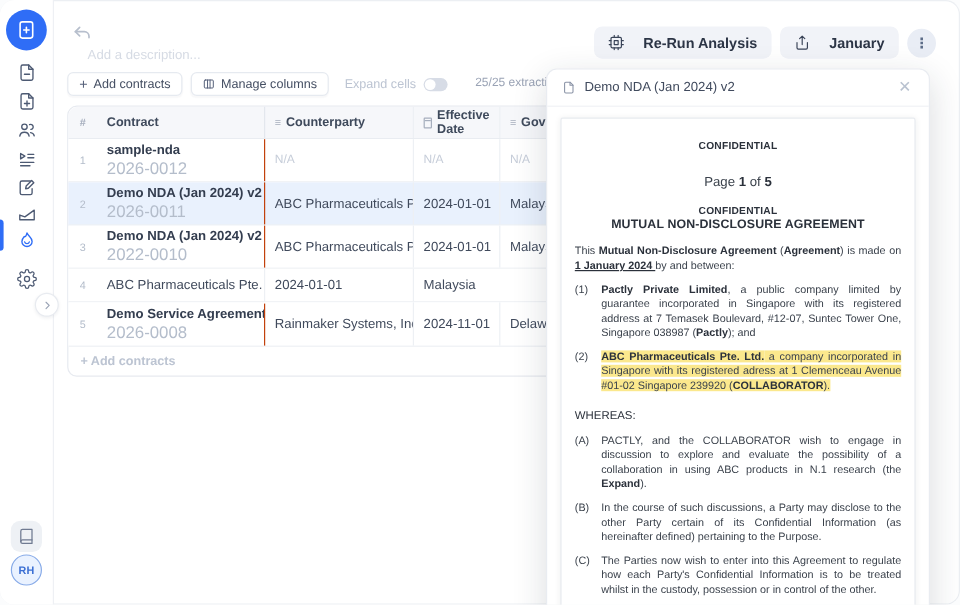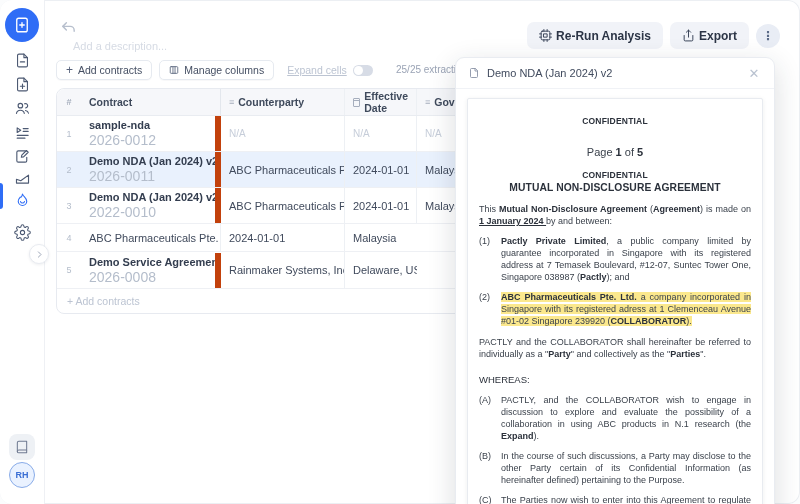--- a/index.html
+++ b/index.html
@@ -21,56 +21,56 @@
   .expander{position:absolute;left:29px;top:244px;width:18px;height:18px;border-radius:50%;background:#fff;border:1px solid #e8ebf0;box-shadow:0 1px 3px rgba(30,41,59,.08);display:flex;align-items:center;justify-content:center;color:#9aa3b5;z-index:6;}
   .expander svg{width:9px;height:9px;}
 
   
   .main{position:absolute;left:44px;top:0;right:0;bottom:0;}
   .back-btn{position:absolute;left:16px;top:20px;width:18px;height:18px;color:#b7bfcd;}
   .back-btn svg{width:17px;height:17px;}
   .page-title{position:absolute;left:38px;top:12px;font-size:19px;font-weight:bold;color:#1d2433;letter-spacing:.2px;}
   .page-desc{position:absolute;left:29px;top:40px;font-size:11px;color:#d6dbe4;}
   .hdr-actions{position:absolute;top:22px;right:20px;display:flex;align-items:center;gap:7px;}
-  .hdr-btn{height:27px;padding:0 12px;border-radius:7px;background:#f1f3f8;display:flex;align-items:center;gap:4px;font-size:12px;font-weight:bold;color:#2c3546;}
+  .hdr-btn{height:27px;padding:0 12px;border-radius:7px;background:#f1f3f8;display:flex;align-items:center;gap:16px;font-size:12px;font-weight:bold;color:#2c3546;}
   .hdr-btn svg{width:13px;height:13px;color:#394357;}
   .dots-btn{width:24px;height:24px;border-radius:50%;background:#e9edf5;display:flex;align-items:center;justify-content:center;color:#5b6b87;font-size:12px;font-weight:bold;letter-spacing:0;}
 
   
   .toolbar{position:absolute;left:12px;top:61px;height:18px;display:flex;align-items:center;}
   .tb-btn{height:18px;padding:0 9px;background:#fff;border:1px solid #e6eaf0;border-radius:5px;display:flex;align-items:center;gap:5px;font-size:10.5px;color:#454f63;margin-right:7px;box-shadow:0 1px 1px rgba(30,41,59,.03);}
   .tb-btn .plus{font-size:12px;color:#56617a;line-height:1;}
   .tb-btn svg{width:10px;height:10px;color:#56617a;}
-  .tb-label{font-size:10.5px;color:#bcc4d2;margin:0 6px 0 6px;text-decoration:underline;}
+  .tb-label{font-size:10.5px;color:#bcc4d2;margin:0 6px 0 6px;}
   .toggle{width:20px;height:11px;border-radius:6px;background:#d7dce6;position:relative;}
   .toggle .knob{position:absolute;left:1px;top:1px;width:9px;height:9px;border-radius:50%;background:#fff;}
   .extract-count{position:absolute;top:64px;left:352px;width:120px;text-align:left;font-size:10px;color:#9aa3b5;white-space:nowrap;}
 
   
   .table{position:absolute;left:12px;top:88px;width:690px;background:#fff;border:1px solid #e7eaf0;border-radius:8px;font-size:11px;}
   .thead{display:grid;grid-template-columns:24px 140px 124px 72px 1fr;background:#f6f7fa;border-bottom:1px solid #e9ecf1;border-radius:8px 8px 0 0;height:26px;align-items:center;}
   .th{display:flex;align-items:center;gap:4px;font-weight:bold;font-size:10.5px;color:#3f4a5c;padding-left:8px;height:100%;box-sizing:border-box;}
   .th.c0{color:#a6aebd;font-size:9px;justify-content:center;padding-left:0;}
   .th.c1{border-right:1px solid #e3e7ed;}
   .th.c2,.th.c3{border-right:1px solid #edf0f4;}
   .th-ic{color:#a6aebd;font-size:9px;line-height:1;font-weight:normal;}
   .mini-cal{width:7px;height:7px;border:1px solid #a6aebd;border-radius:1px;position:relative;display:inline-block;}
   .mini-cal::before{content:'';position:absolute;top:1.5px;left:0;right:0;height:1px;background:#a6aebd;}
   .tr{display:grid;grid-template-columns:24px 140px 124px 72px 1fr;border-bottom:1px solid #eef0f4;min-height:27px;align-items:center;background:#fff;}
   .tr.selected{background:#e9f1fd;}
   .tr.tall{min-height:36px;}
   .td{padding:3px 0 3px 8px;color:#404a5c;overflow:hidden;white-space:nowrap;}
   .td.c0{color:#b4bdcb;font-size:9px;text-align:center;padding-left:0;}
-  .td.c1{border-right:6px solid #c2410c;}
+  .td.c1{border-right:1px solid #c2410c;}
   .td.c2,.td.c3{border-right:1px solid #edf0f4;align-self:stretch;display:flex;align-items:center;}
   .td.c4{align-self:stretch;display:flex;align-items:center;}
   .cname{font-weight:bold;color:#333d4f;font-size:11px;}
   .cid{color:#b4bdcb;font-size:14px;margin-top:1px;}
   .td.na{color:#c6cdd9;font-size:10px;}
-  .tfoot{height:24px;display:flex;align-items:center;padding-left:10px;font-size:10.5px;color:#bcc4d2;}
+  .tfoot{height:24px;display:flex;align-items:center;padding-left:10px;font-size:10.5px;color:#bcc4d2;font-weight:bold;}
 
   
   .panel{position:absolute;left:455px;top:57px;width:320px;height:470px;background:#fff;border:1px solid #e9ecf1;border-radius:9px;box-shadow:0 8px 28px rgba(30,41,59,.16);z-index:10;box-sizing:border-box;}
   .panel-hdr{height:30px;display:flex;align-items:center;padding:0 12px;border-bottom:1px solid #f0f2f6;}
   .panel-hdr svg{width:12px;height:12px;color:#8a93a6;margin-right:7px;flex:none;}
   .panel-title{font-size:11px;color:#414b5e;flex:1;}
   .panel-close{color:#b9c2d0;font-size:13px;width:16px;height:16px;display:flex;align-items:center;justify-content:center;}
   .sheet{margin:9px 11px;background:#fff;border:1px solid #e8ebf0;box-shadow:0 1px 5px rgba(27,36,48,.07);border-radius:2px;padding:13px 11px 24px;height:600px;box-sizing:border-box;}
   .doc{font-size:9px;line-height:12px;color:#3b424c;}
   .doc .b{font-weight:bold;color:#2b313b;}
@@ -179,21 +179,21 @@
             <rect x="9" y="9" width="6" height="6"></rect>
             <path d="M9 1v3M15 1v3M9 20v3M15 20v3M1 9h3M1 15h3M20 9h3M20 15h3"></path>
           </svg>
         <span>Re-Run Analysis</span>
       </div>
       <div class="hdr-btn">
         <svg viewBox="0 0 24 24" fill="none" stroke="currentColor" stroke-width="1.8" stroke-linecap="round" stroke-linejoin="round">
             <path d="M4 12v8a2 2 0 0 0 2 2h12a2 2 0 0 0 2-2v-8"></path>
             <path d="M16 6l-4-4-4 4M12 2v13"></path>
           </svg>
-        <span>Export</span>
+        <span>January</span>
       </div>
       <div class="dots-btn">
           <span>⋮</span>
         </div>
     </div>
 
     <div class="toolbar">
       <div class="tb-btn">
         <span class="plus">+</span>
         <span>Add contracts</span>
@@ -270,20 +270,21 @@
             <div class="td c3">2024-01-01</div>
             <div class="td c4">Malaysia</div>
           </div>
           <div class="tr tall">
             <div class="td c0">5</div>
             <div class="td c1">
               <div class="cname">Demo Service Agreements</div>
               <div class="cid">2026-0008</div>
             </div>
             <div class="td c2">Rainmaker Systems, Inc.</div>
+            <div class="td c3">2024-11-01</div>
             <div class="td c4">Delaware, USA</div>
           </div>
         </div>
       <div class="tfoot">+ Add contracts</div>
     </div>
   </div>
 
   <div class="panel">
     <div class="panel-hdr">
       <svg viewBox="0 0 24 24" fill="none" stroke="currentColor" stroke-width="1.8" stroke-linecap="round" stroke-linejoin="round">
@@ -303,21 +304,20 @@
           <div class="blk title"><span>MUTUAL NON-DISCLOSURE AGREEMENT</span></div>
           <div class="blk para"><span>This </span><span class="b">Mutual Non-Disclosure Agreement</span><span> (</span><span class="b">Agreement</span><span>) is made on </span><span class="b u">1 January 2024 </span><span>by and between:</span></div>
           <div class="blk numbered">
             <span class="num">(1)</span>
             <span class="body"><span class="b">Pactly Private Limited</span><span>, a public company limited by guarantee incorporated in Singapore with its registered address at 7 Temasek Boulevard, #12-07, Suntec Tower One, Singapore 038987 (</span><span class="b">Pactly</span><span>); and</span></span>
           </div>
           <div class="blk numbered">
             <span class="num">(2)</span>
             <span class="body"><span class="b hl">ABC Pharmaceuticals Pte. Ltd.</span><span class="hl"> a company incorporated in Singapore with its registered adress at 1 Clemenceau Avenue #01-02 Singapore 239920 (</span><span class="b hl">COLLABORATOR</span><span class="hl">).</span></span>
           </div>
-          <div class="blk para"><span>PACTLY and the COLLABORATOR shall hereinafter be referred to individually as a "</span><span class="b">Party</span><span>" and collectively as the "</span><span class="b">Parties</span><span>".</span></div>
           <div class="blk heading"><span>WHEREAS:</span></div>
           <div class="blk numbered">
             <span class="num">(A)</span>
             <span class="body"><span>PACTLY, and the COLLABORATOR wish to engage in discussion to explore and evaluate the possibility of a collaboration in using ABC products in N.1 research (the </span><span class="b">Expand</span><span>).</span></span>
           </div>
           <div class="blk numbered">
             <span class="num">(B)</span>
             <span class="body"><span>In the course of such discussions, a Party may disclose to the other Party certain of its Confidential Information (as hereinafter defined) pertaining to the Purpose.</span></span>
           </div>
           <div class="blk numbered">

